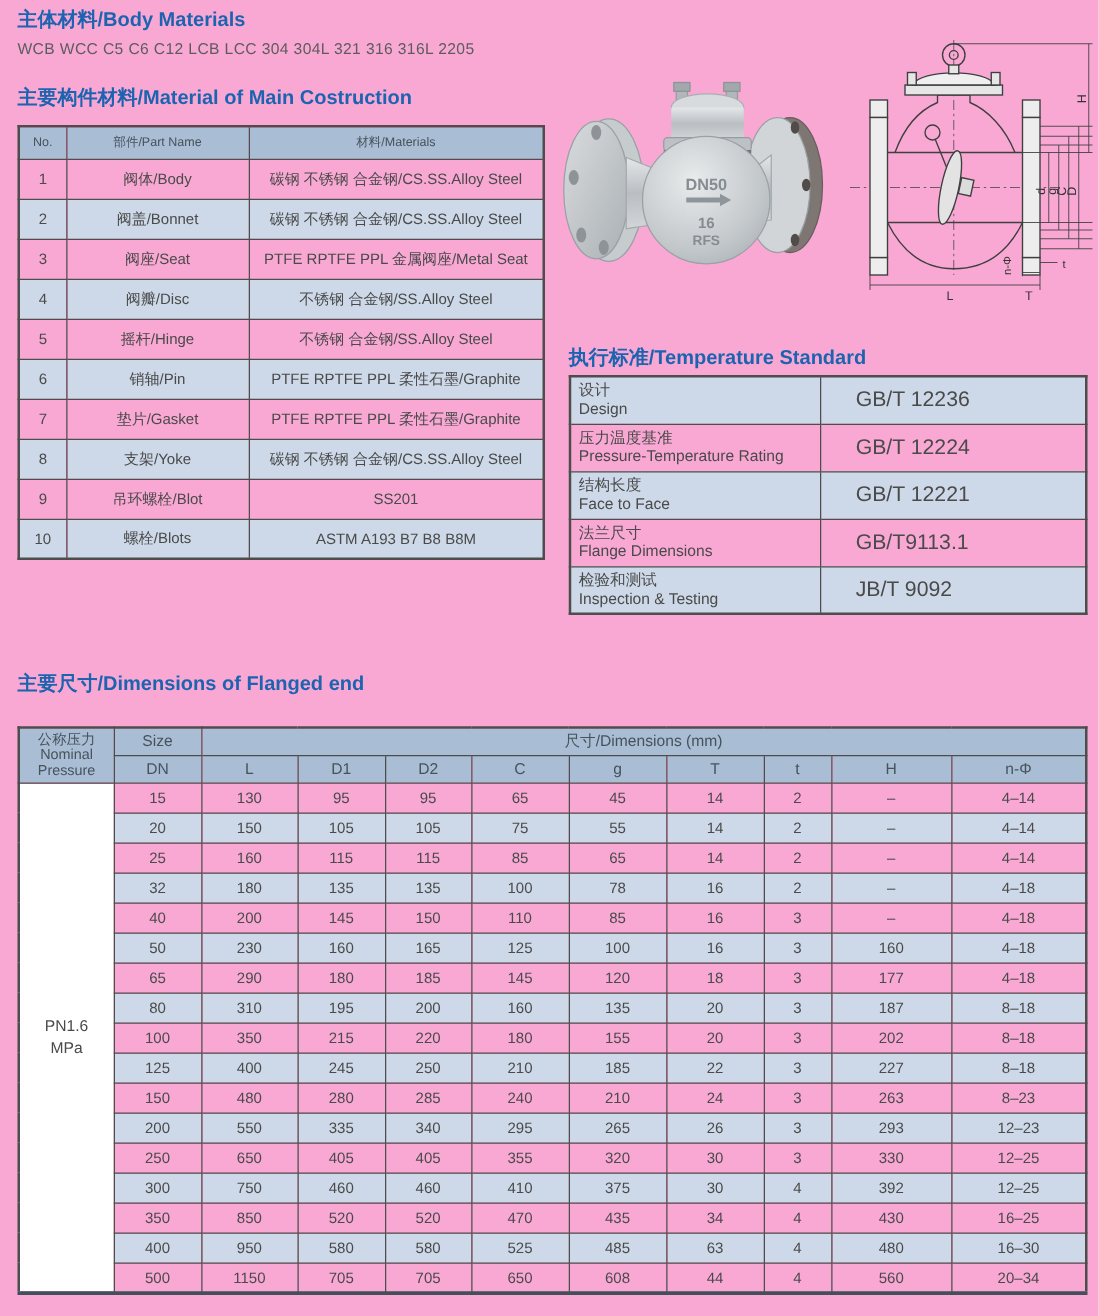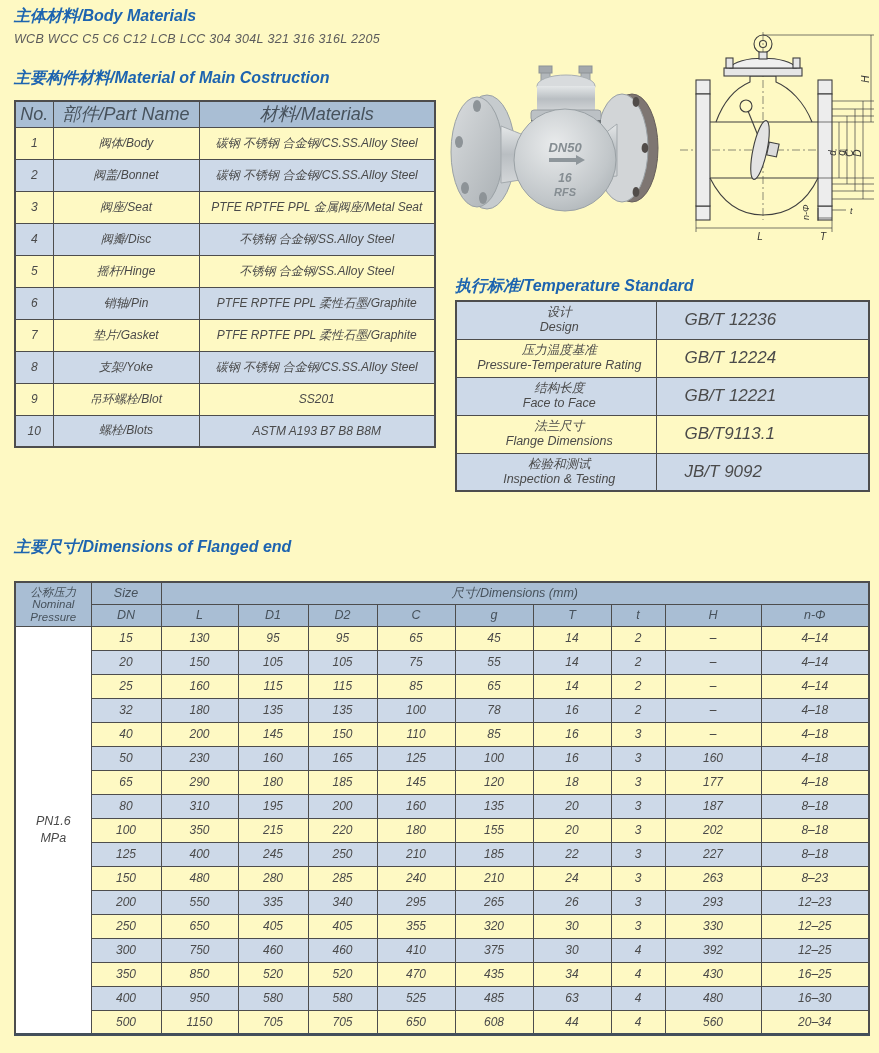--- a/index.html
+++ b/index.html
@@ -1,39 +1,39 @@
 <!DOCTYPE html>
 <html><head>
 <meta charset="utf-8">
 <style>
   * { margin:0; padding:0; box-sizing:border-box; }
   html,body { background:#ffffff; }
   body { font-family:"Liberation Sans","DejaVu Sans",sans-serif; }
-  .page { position:relative; width:879px; height:1053px; background:#fef9c3; overflow:hidden;font-style:italic; }
+  .page { position:relative; width:879px; height:1053px; background:#f9a8d4; overflow:hidden; }
 
   .sec-title { position:absolute; font-size:16px; font-weight:bold; color:#1d64b0; white-space:nowrap; }
   .sub-line  { position:absolute; font-size:12.5px; color:#5c5c5c; letter-spacing:.3px; white-space:nowrap; }
 
   table { border-collapse:collapse; table-layout:fixed; }
 
   
   #parts-table { position:absolute; left:14px; top:100px; width:420px;
                  border:2px solid #4d4d4d; }
   #parts-table th, #parts-table td { border:1px solid #4d4d4d; text-align:center;
                  font-size:12px; color:#4a4a4a; padding:0 2px; overflow:hidden; white-space:nowrap; }
-  #parts-table thead th { background:#a9bed4; height:26px; font-weight:normal; font-size:18px; color:#47525c; }
+  #parts-table thead th { background:#a9bed4; height:26px; font-weight:normal; font-size:10px; color:#47525c; }
   #parts-table tbody td { height:32px; }
   #parts-table tbody tr:nth-child(even) { background:#cdd9e8; }
 
   
   #compliance-table { position:absolute; left:455px; top:300px; width:413px;
                  border:2px solid #4d4d4d; }
   #compliance-table td { border:1px solid #4d4d4d; font-size:12.5px; color:#4a4a4a; height:38px; }
   #compliance-table tr:nth-child(odd) { background:#cdd9e8; }
-  #compliance-table td.c-name { text-align:center; padding-left:6px; line-height:15px; }
+  #compliance-table td.c-name { text-align:left; padding-left:6px; line-height:15px; }
   #compliance-table td.c-val  { text-align:left; padding-left:28px; font-size:17px; }
 
   
   #dim-table { position:absolute; left:14px; top:564px; width:854px;
                border:2px solid #4d4d4d; border-bottom:3px solid #434f5b;margin-top:17px; }
   #dim-table th, #dim-table td { border:1px solid #4d4d4d; text-align:center;
                padding:0; overflow:hidden; white-space:nowrap; }
   #dim-table thead th { background:#a9bed4; color:#47525c; font-weight:normal;
                font-size:12.5px; height:22px; }
   #dim-table thead th.pn-head { font-size:11.5px; line-height:12.5px; }

